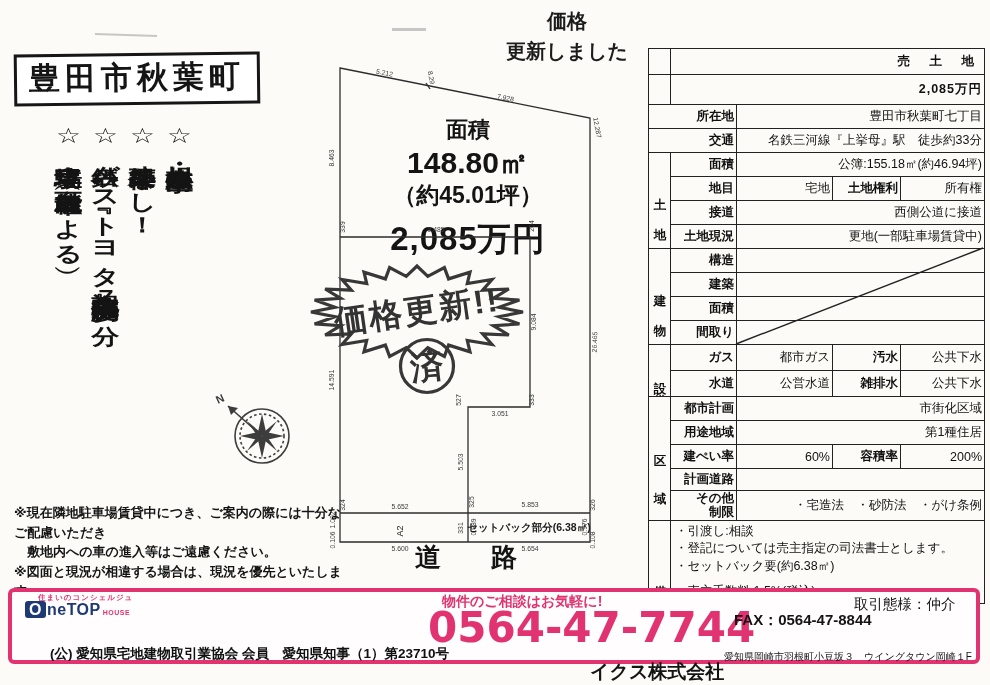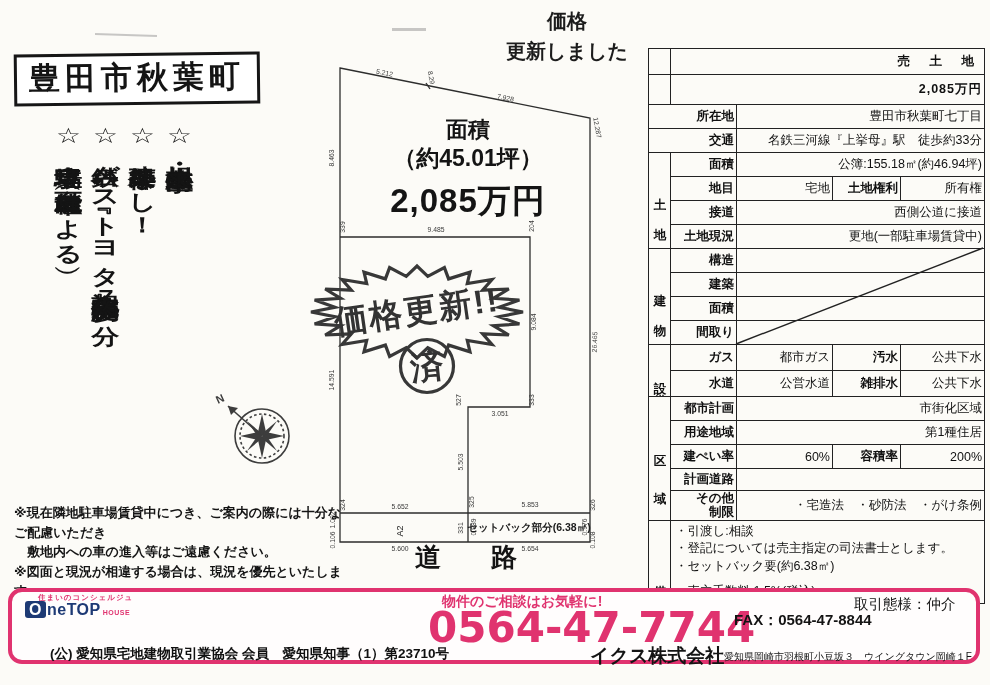--- a/index.html
+++ b/index.html
@@ -58,36 +58,36 @@
   .big-type{font-size:17px;font-weight:800;letter-spacing:8px;}
   .big-price{font-size:24px;font-weight:800;letter-spacing:1px;}
   .prewrap{white-space:pre-line !important;font-size:10px;line-height:1.15;}
   .remarks{text-align:left !important;white-space:normal !important;font-size:11.5px;line-height:1.4;
            padding:2px 4px !important;vertical-align:top;}
   .remarks .rk:last-child{margin-top:8px;}
   .diag{position:absolute;left:0;top:0;pointer-events:none;}
 
   
   .footer{position:absolute;left:8px;top:588px;width:972px;height:76px;box-sizing:border-box;
-          border:4px solid #e0336f;border-radius:14px;background:#fffdfd;}
+          border:4px solid #e0336f;border-radius:6px;background:#fffdfd;}
   .footer .abs{position:absolute;white-space:nowrap;}
   .tagline{left:26px;top:1px;font-size:7.5px;font-weight:700;color:#e0336f;letter-spacing:1px;}
   .logo{left:13px;top:9px;font-weight:900;font-size:16px;color:#1e3a75;letter-spacing:.5px;}
   .logo-o{background:#1e3a75;color:#fff;padding:0 4px;border-radius:3px;margin-right:1px;}
   .logo-house{font-size:7px;color:#e0336f;font-weight:700;margin-left:2px;}
   .shop{left:8px;top:27px;font-size:21px;font-weight:800;color:#1e3a75;}
   .shop-branch{font-size:25px;}
   .license{left:38px;top:53px;font-size:13.5px;font-weight:700;color:#101010;}
   .cta{left:430px;top:1px;font-size:14px;font-weight:800;color:#e0336f;}
   .phone{left:416px;top:11px;font-size:42px;font-weight:800;color:#e0336f;font-family:"DejaVu Sans",sans-serif;}
   .fax{left:722px;top:19px;font-size:15px;font-weight:700;color:#141414;}
   .mail{left:718px;top:40px;font-size:11.5px;font-weight:700;color:#141414;}
   .mail-label{color:#e0336f;}
   .deal{left:842px;top:3px;font-size:14.5px;color:#141414;}
-  .company{left:578px;top:51px;font-size:19px;font-weight:800;color:#141414;}
+  .company{left:578px;top:67px;font-size:19px;font-weight:800;color:#141414;}
   .addr{left:712px;top:58px;font-size:10px;color:#141414;}
 </style>
 </head>
 <body>
 
 <div class="page">
 
   <div class="artifact" style="left:95px;top:34px;width:62px;height:2px;transform:rotate(2deg);"></div>
   <div class="artifact" style="left:392px;top:28px;width:34px;height:3px;"></div>
 
@@ -100,20 +100,21 @@
 
   <div class="features">
     <div class="feature">☆根川小・豊南中学区！</div>
     <div class="feature">☆建築条件なし！</div>
     <div class="feature">☆名鉄バス『トヨタ記念病院』停徒歩約7分</div>
     <div class="feature">☆駐車場３台可能（車種による）</div>
   </div>
 
   <div class="area-block">
     <div class="area-label">面積</div>
+    <div class="area-m2">148.80㎡</div>
     <div class="area-tsubo">（約45.01坪）</div>
     <div class="area-price">2,085万円</div>
   </div>
 
   <svg class="plot-svg" width="340" height="525" viewBox="0 0 340 525">
 
     <polygon class="ln" points="40,18 290,68 290,492 40,492"></polygon>
     <line class="ln" x1="126" y1="33" x2="130" y2="39"></line>
 
     <polyline class="ln" points="40,187 230,187 230,357 168,357 168,492"></polyline>

